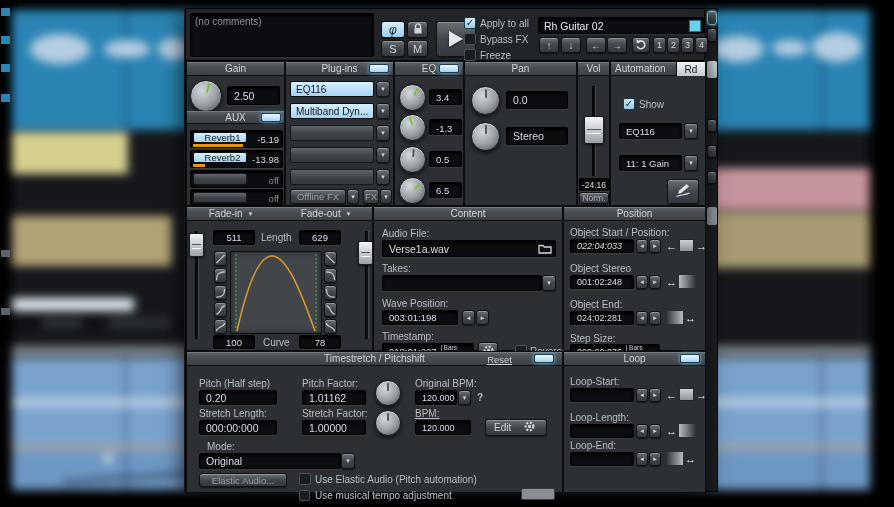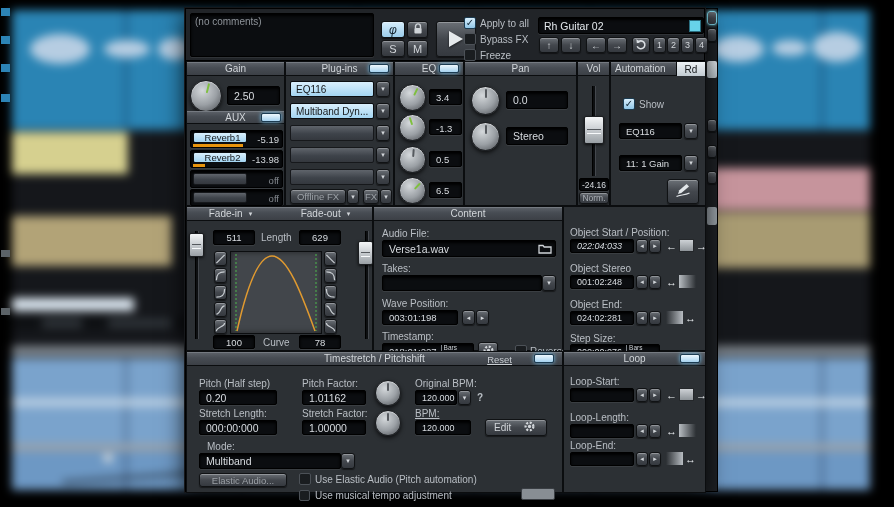--- a/index.html
+++ b/index.html
@@ -489,20 +489,23 @@
         <span><svg width="13" height="13" viewBox="0 0 14 14">
               <circle cx="7" cy="7" r="4.2" fill="none" stroke="#d3d7db" stroke-width="2.4" stroke-dasharray="2.2 1.7"></circle>
               <circle cx="7" cy="7" r="1.8" fill="#d3d7db"></circle>
             </svg></span>
       </div>
       <span class="ckb abs" style="left:141px;top:138px;"></span>
       <span class="lbl abs" style="left:156px;top:139px;">Reverse</span>
     </div>
 
     <div class="sec" style="left:377px;top:197px;width:143px;height:145px;">
+      <div class="hdr">
+          <span>Position</span>
+        </div>
       <span class="lbl abs" style="left:6px;top:20px;">Object Start / Position:</span>
       <div class="box num abs" style="left:6px;top:32px;width:64px;height:14px;font-size:9px;font-style:italic;">
           <span>022:04:033</span>
         </div>
       <div class="btn stp abs" style="left:72px;top:32px;width:12px;height:14px;">
           <span>◂</span>
         </div>
       <div class="btn stp abs" style="left:85px;top:32px;width:12px;height:14px;">
           <span>▸</span>
         </div>
@@ -591,21 +594,21 @@
         </div>
       <div class="btn abs" style="left:298px;top:67px;width:62px;height:17px;justify-content:flex-start;padding-left:8px;gap:12px;">
         <span>Edit</span>
         <span><svg width="13" height="13" viewBox="0 0 14 14">
               <circle cx="7" cy="7" r="4.2" fill="none" stroke="#d3d7db" stroke-width="2.4" stroke-dasharray="2.2 1.7"></circle>
               <circle cx="7" cy="7" r="1.8" fill="#d3d7db"></circle>
             </svg></span>
       </div>
       <span class="lbl abs" style="left:12px;top:89px;margin-left:8px;">Mode:</span>
       <div class="box num abs" style="left:12px;top:101px;width:142px;height:16px;">
-          <span>Multiband</span>
+          <span>Original</span>
         </div>
       <div class="btn dda abs" style="left:154px;top:101px;width:14px;height:16px;">
           <span>▾</span>
         </div>
       <div class="btn abs" style="left:12px;top:121px;width:88px;height:14px;font-size:9.5px;color:#9ba0a6;">
           <span>Elastic Audio...</span>
         </div>
       <span class="ckb abs" style="left:112px;top:121px;"></span>
       <span class="lbl abs" style="left:128px;top:122px;">Use Elastic Audio (Pitch automation)</span>
       <span class="ckb abs" style="left:112px;top:138px;width:11px;height:11px;"></span>

